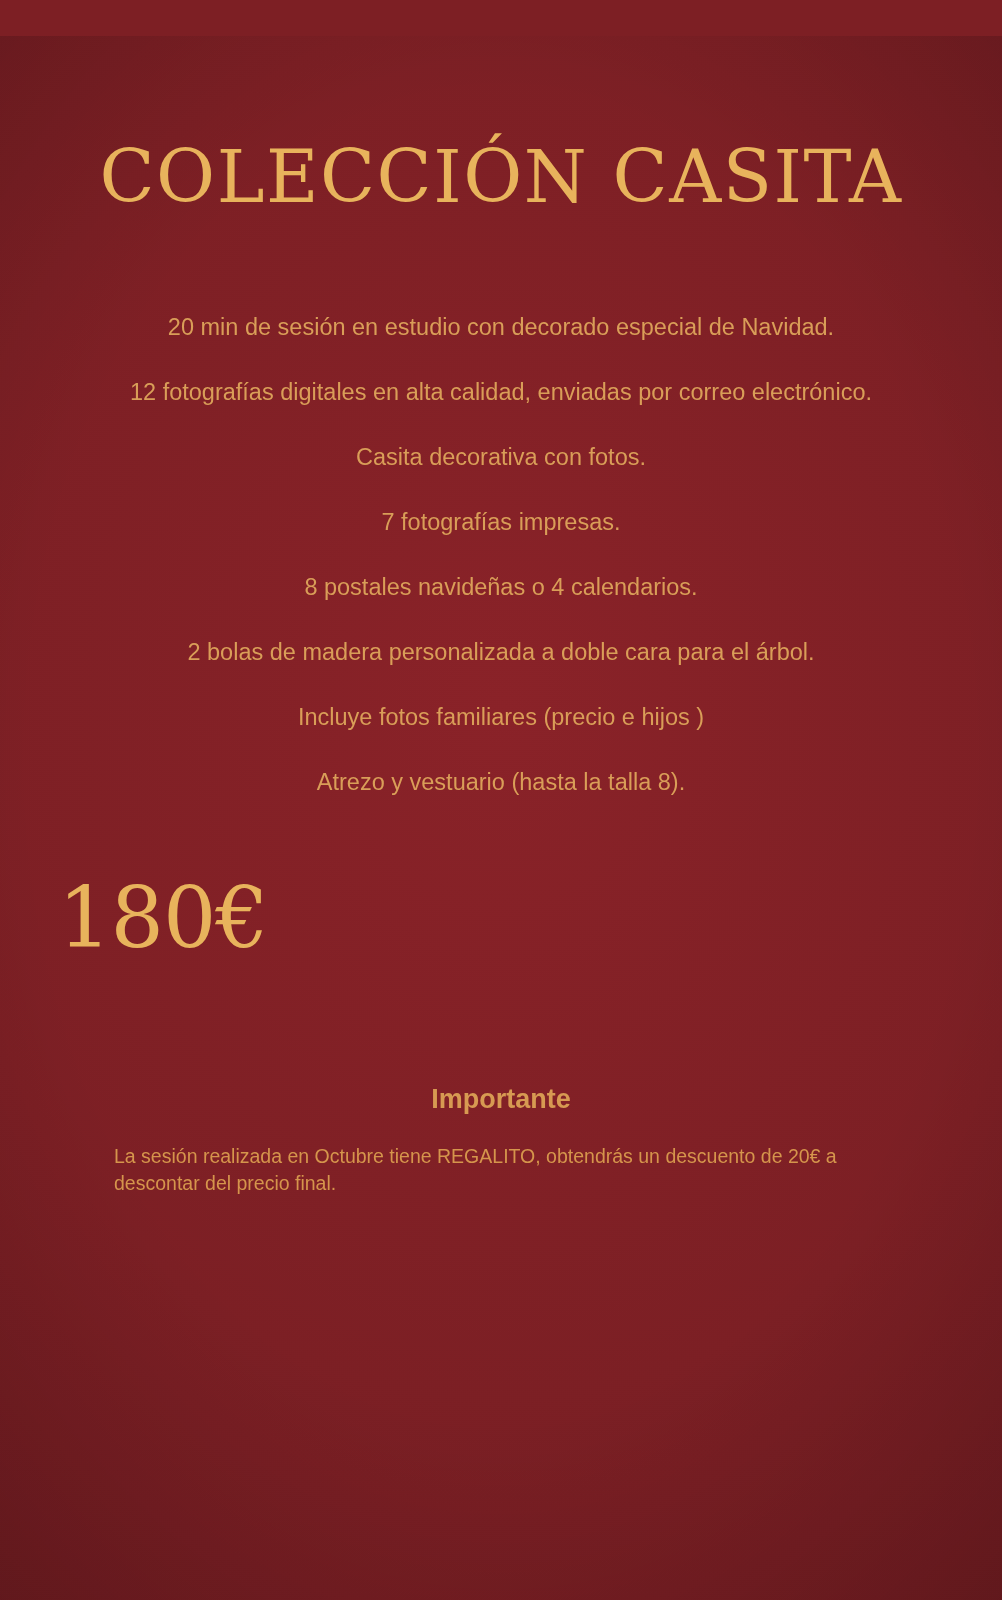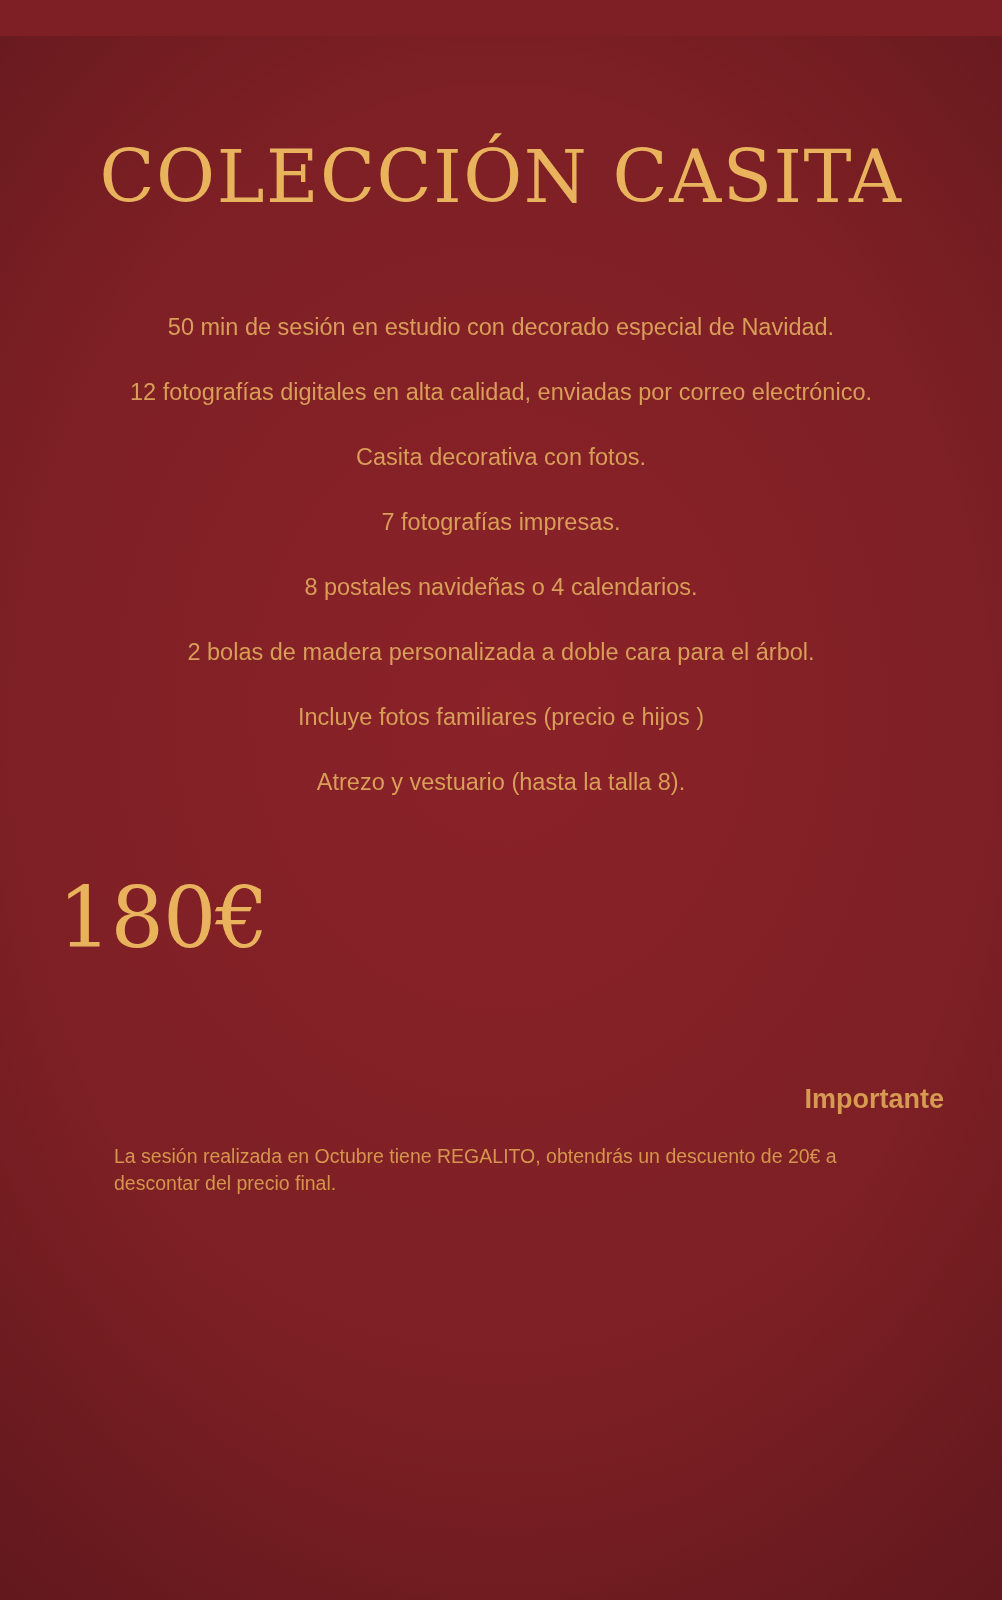--- a/index.html
+++ b/index.html
@@ -85,21 +85,21 @@
     font-weight: 400;
     font-size: 84px;
     line-height: 1;
     color: #e8b35c;
     letter-spacing: -1px;
   }
 
   .important-heading {
     margin: 0;
     margin-top: 124px;
-    text-align: right;
+    text-align: center;
     font-size: 27px;
     font-weight: bold;
     color: #d79a52;
   }
 
   .important-note {
     margin: 0;
     margin-top: 28px;
     text-align: left;
     color: #d5954c;
@@ -113,21 +113,21 @@
 
 <div class="poster">
   <div class="grain"></div>
   <div class="vignette"></div>
 
   <div class="content">
 
     <h1 class="title">COLECCIÓN CASITA</h1>
 
     <ul class="features">
-      <li>50 min de sesión en estudio con decorado especial de Navidad.</li>
+      <li>20 min de sesión en estudio con decorado especial de Navidad.</li>
       <li class="wide">12 fotografías digitales en alta calidad, enviadas por correo electrónico.</li>
       <li>Casita decorativa con fotos.</li>
       <li>7 fotografías impresas.</li>
       <li>8 postales navideñas o 4 calendarios.</li>
       <li class="wide">2 bolas de madera personalizada a doble cara para el árbol.</li>
       <li>Incluye fotos familiares (precio e hijos )</li>
       <li>Atrezo y vestuario (hasta la talla 8).</li>
     </ul>
 
     <div class="price">180€</div>

